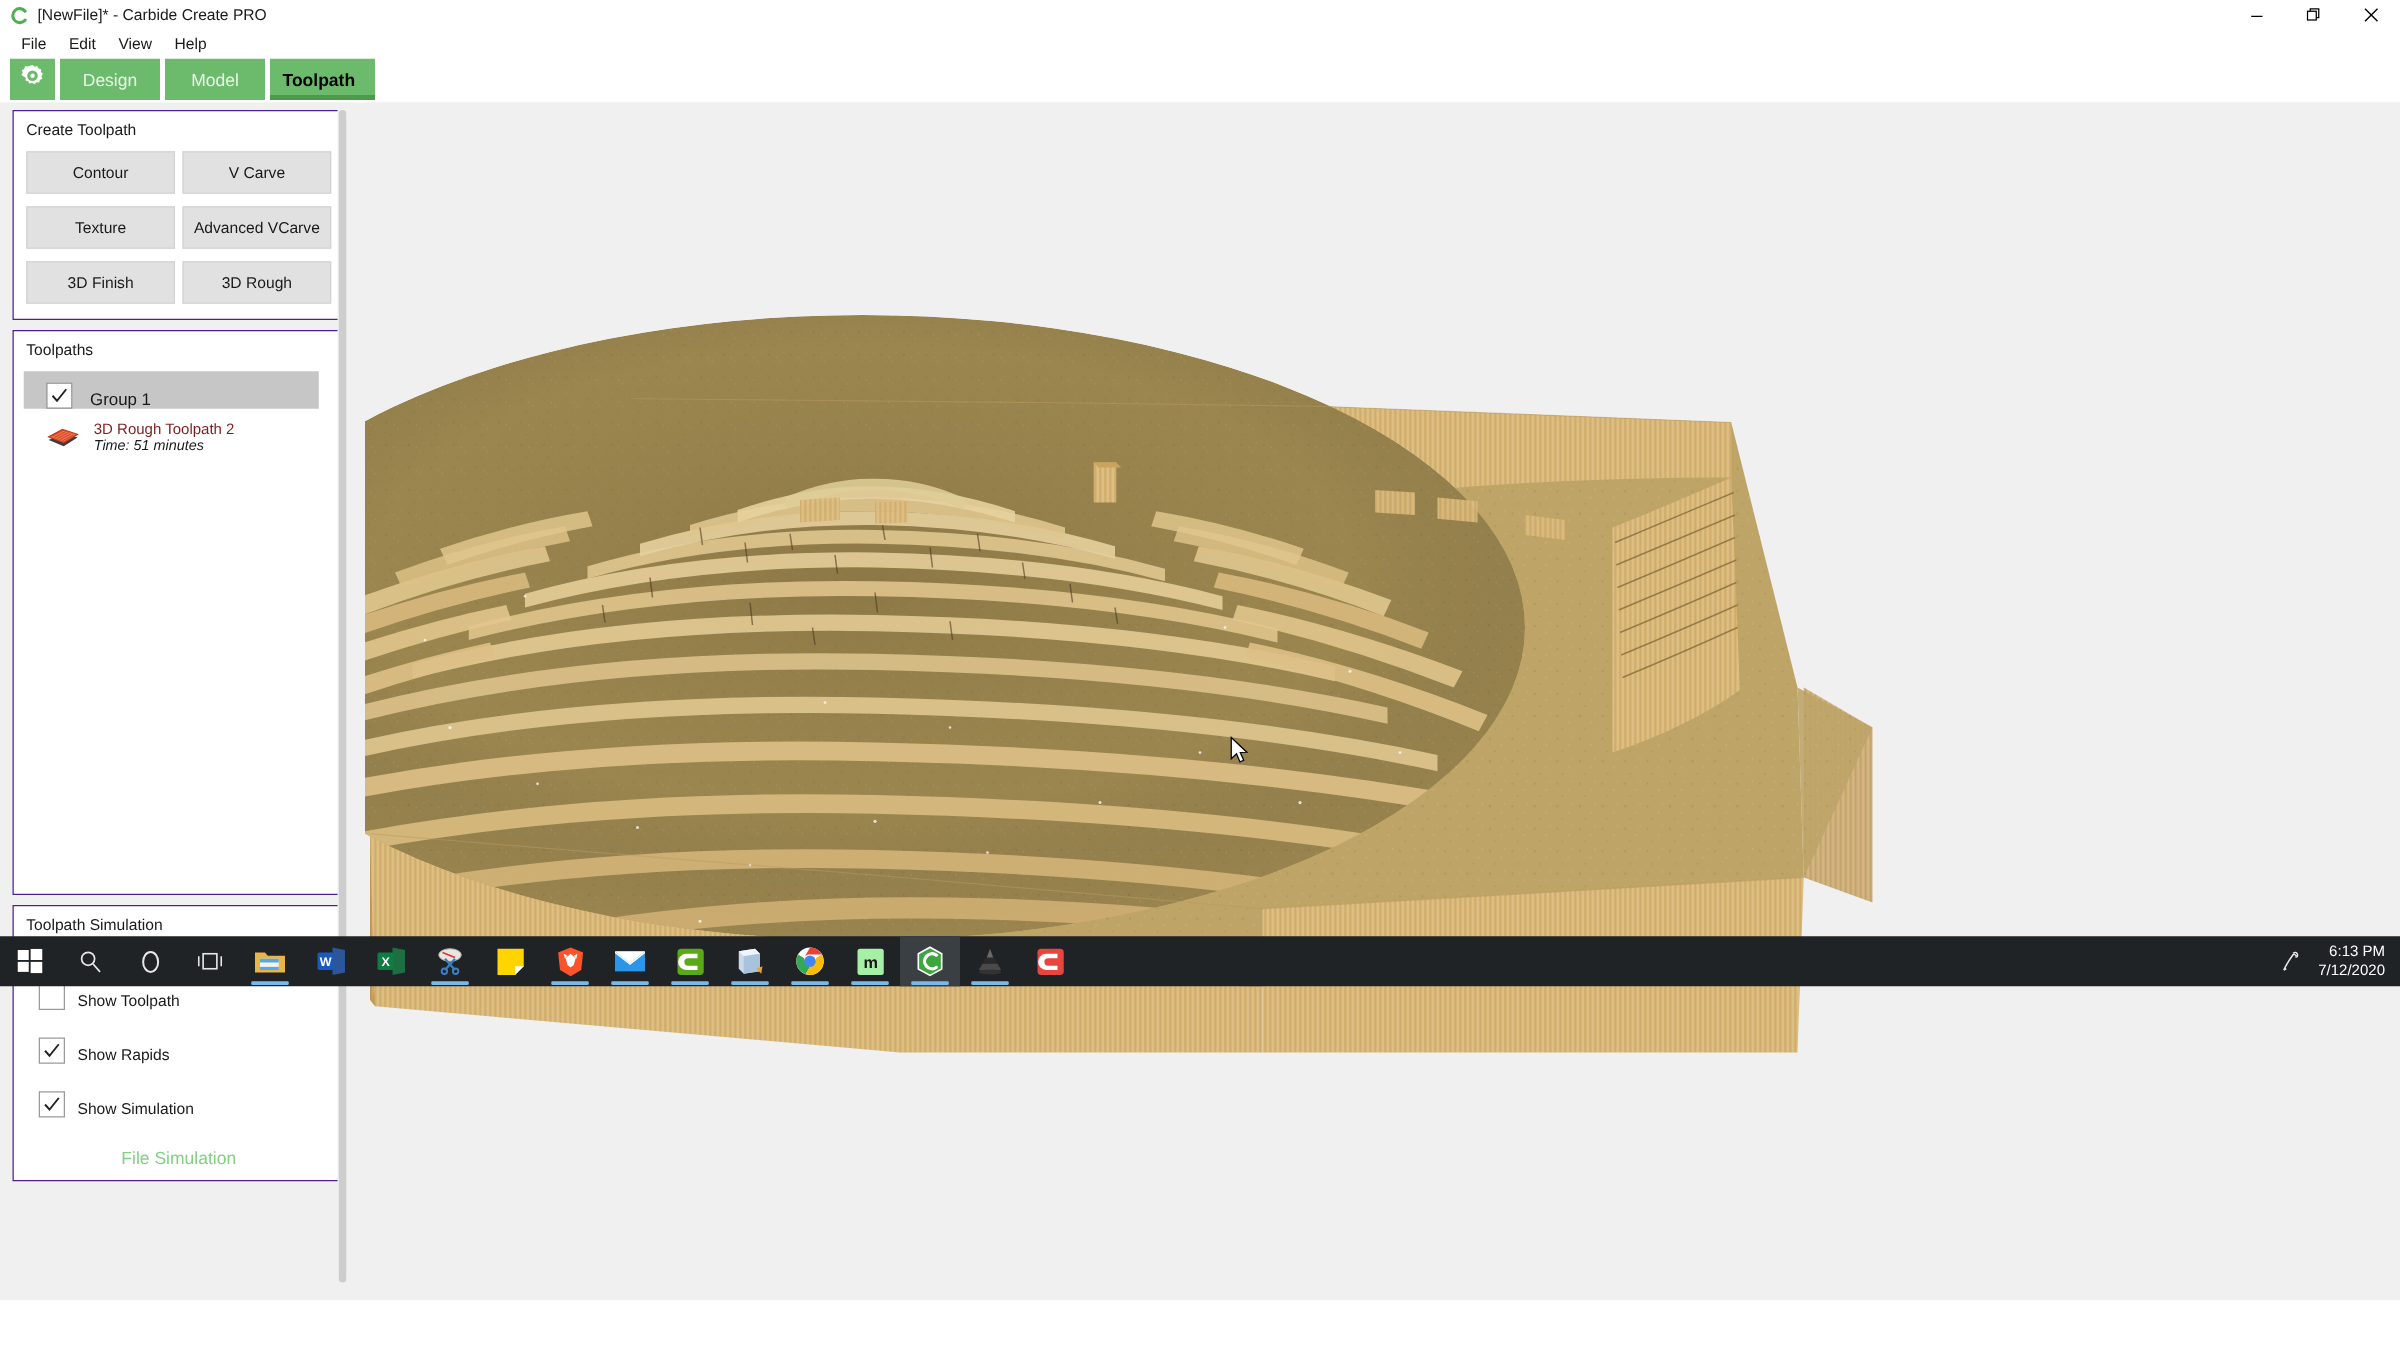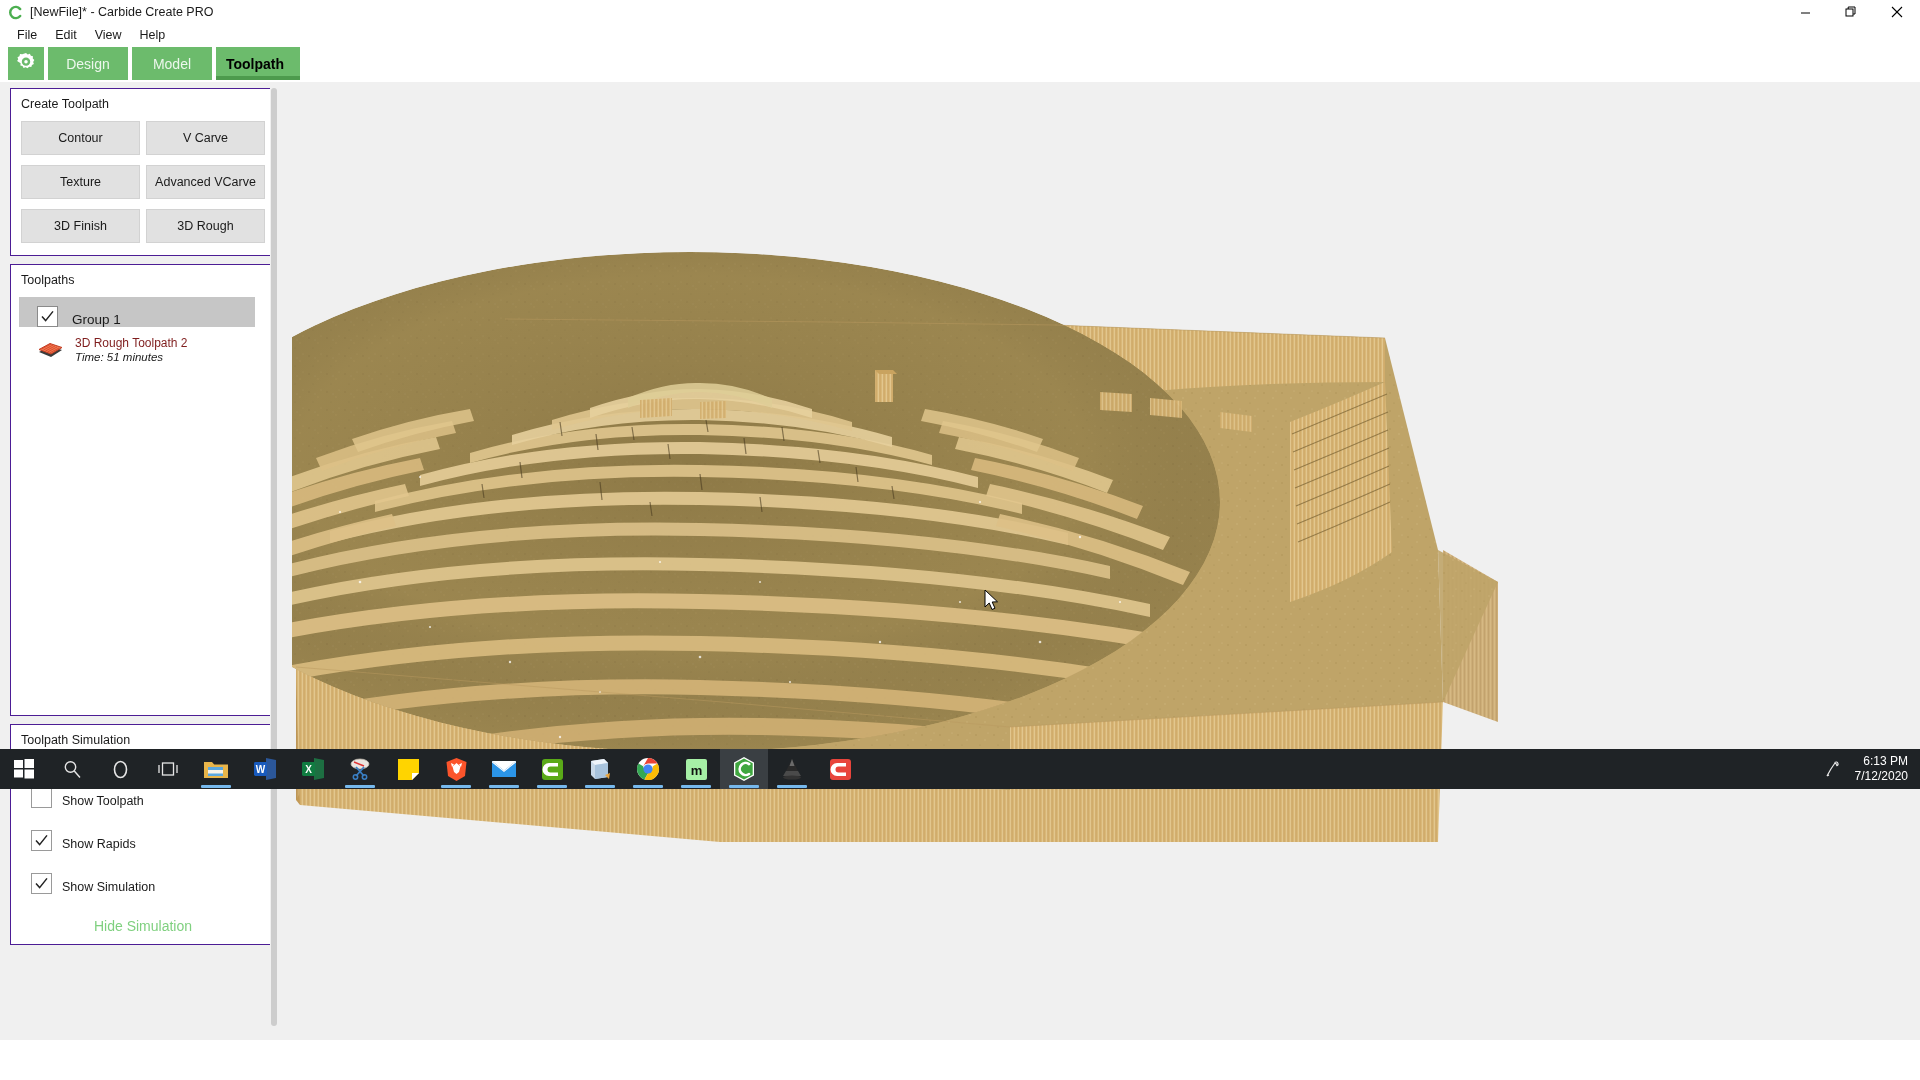--- a/index.html
+++ b/index.html
@@ -317,21 +317,21 @@
         </div>
         <div class="chk-row">
           <div class="cbox plain">
             <svg width="17" height="17" viewBox="0 0 17 17">
               <path d="M3 8.6 L6.6 12.6 L14 3.4" stroke="#222" stroke-width="1.5" fill="none"></path>
             </svg>
           </div>
           <div class="chk-label">Show Simulation</div>
         </div>
 
-        <div class="hide-sim">Hide Simulation</div>
+        <div class="hide-sim">File Simulation</div>
       </div>
 
       <div class="panel-scroll">
         <div class="thumb"></div>
       </div>
     </div>
 
     <div class="viewport">
       <svg width="1628" height="958" viewBox="0 0 1628 958">
         <defs>

